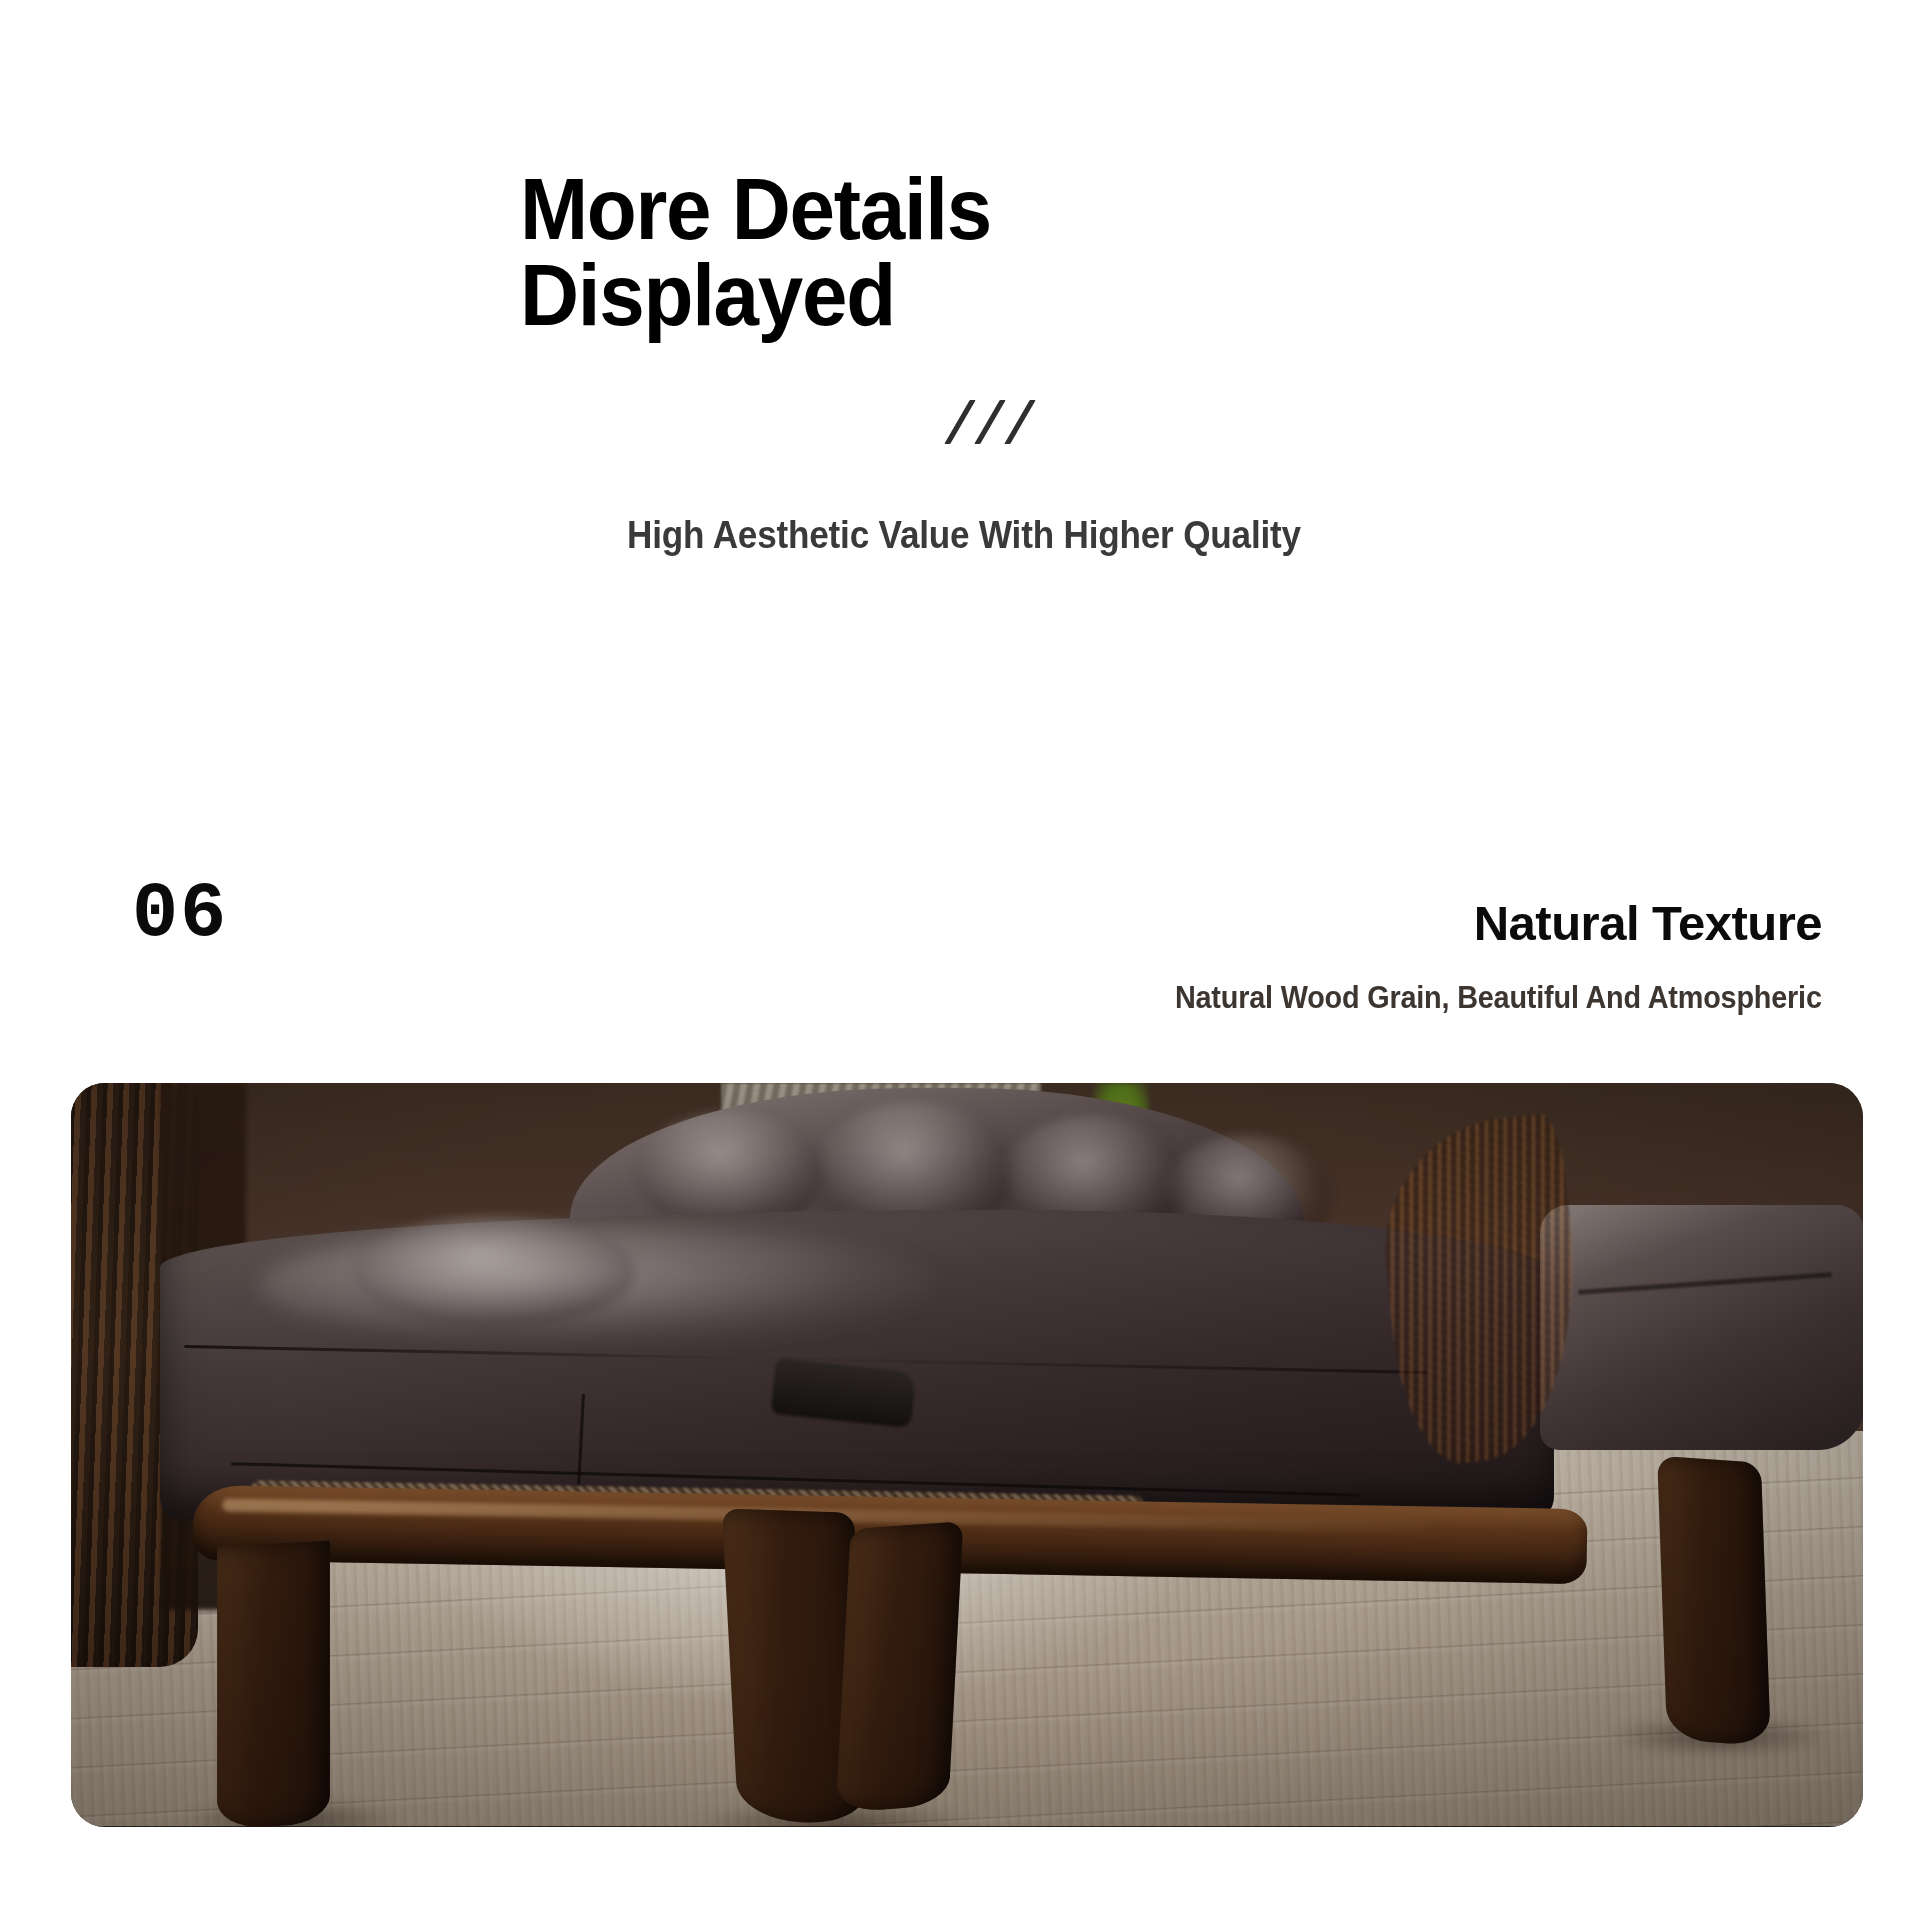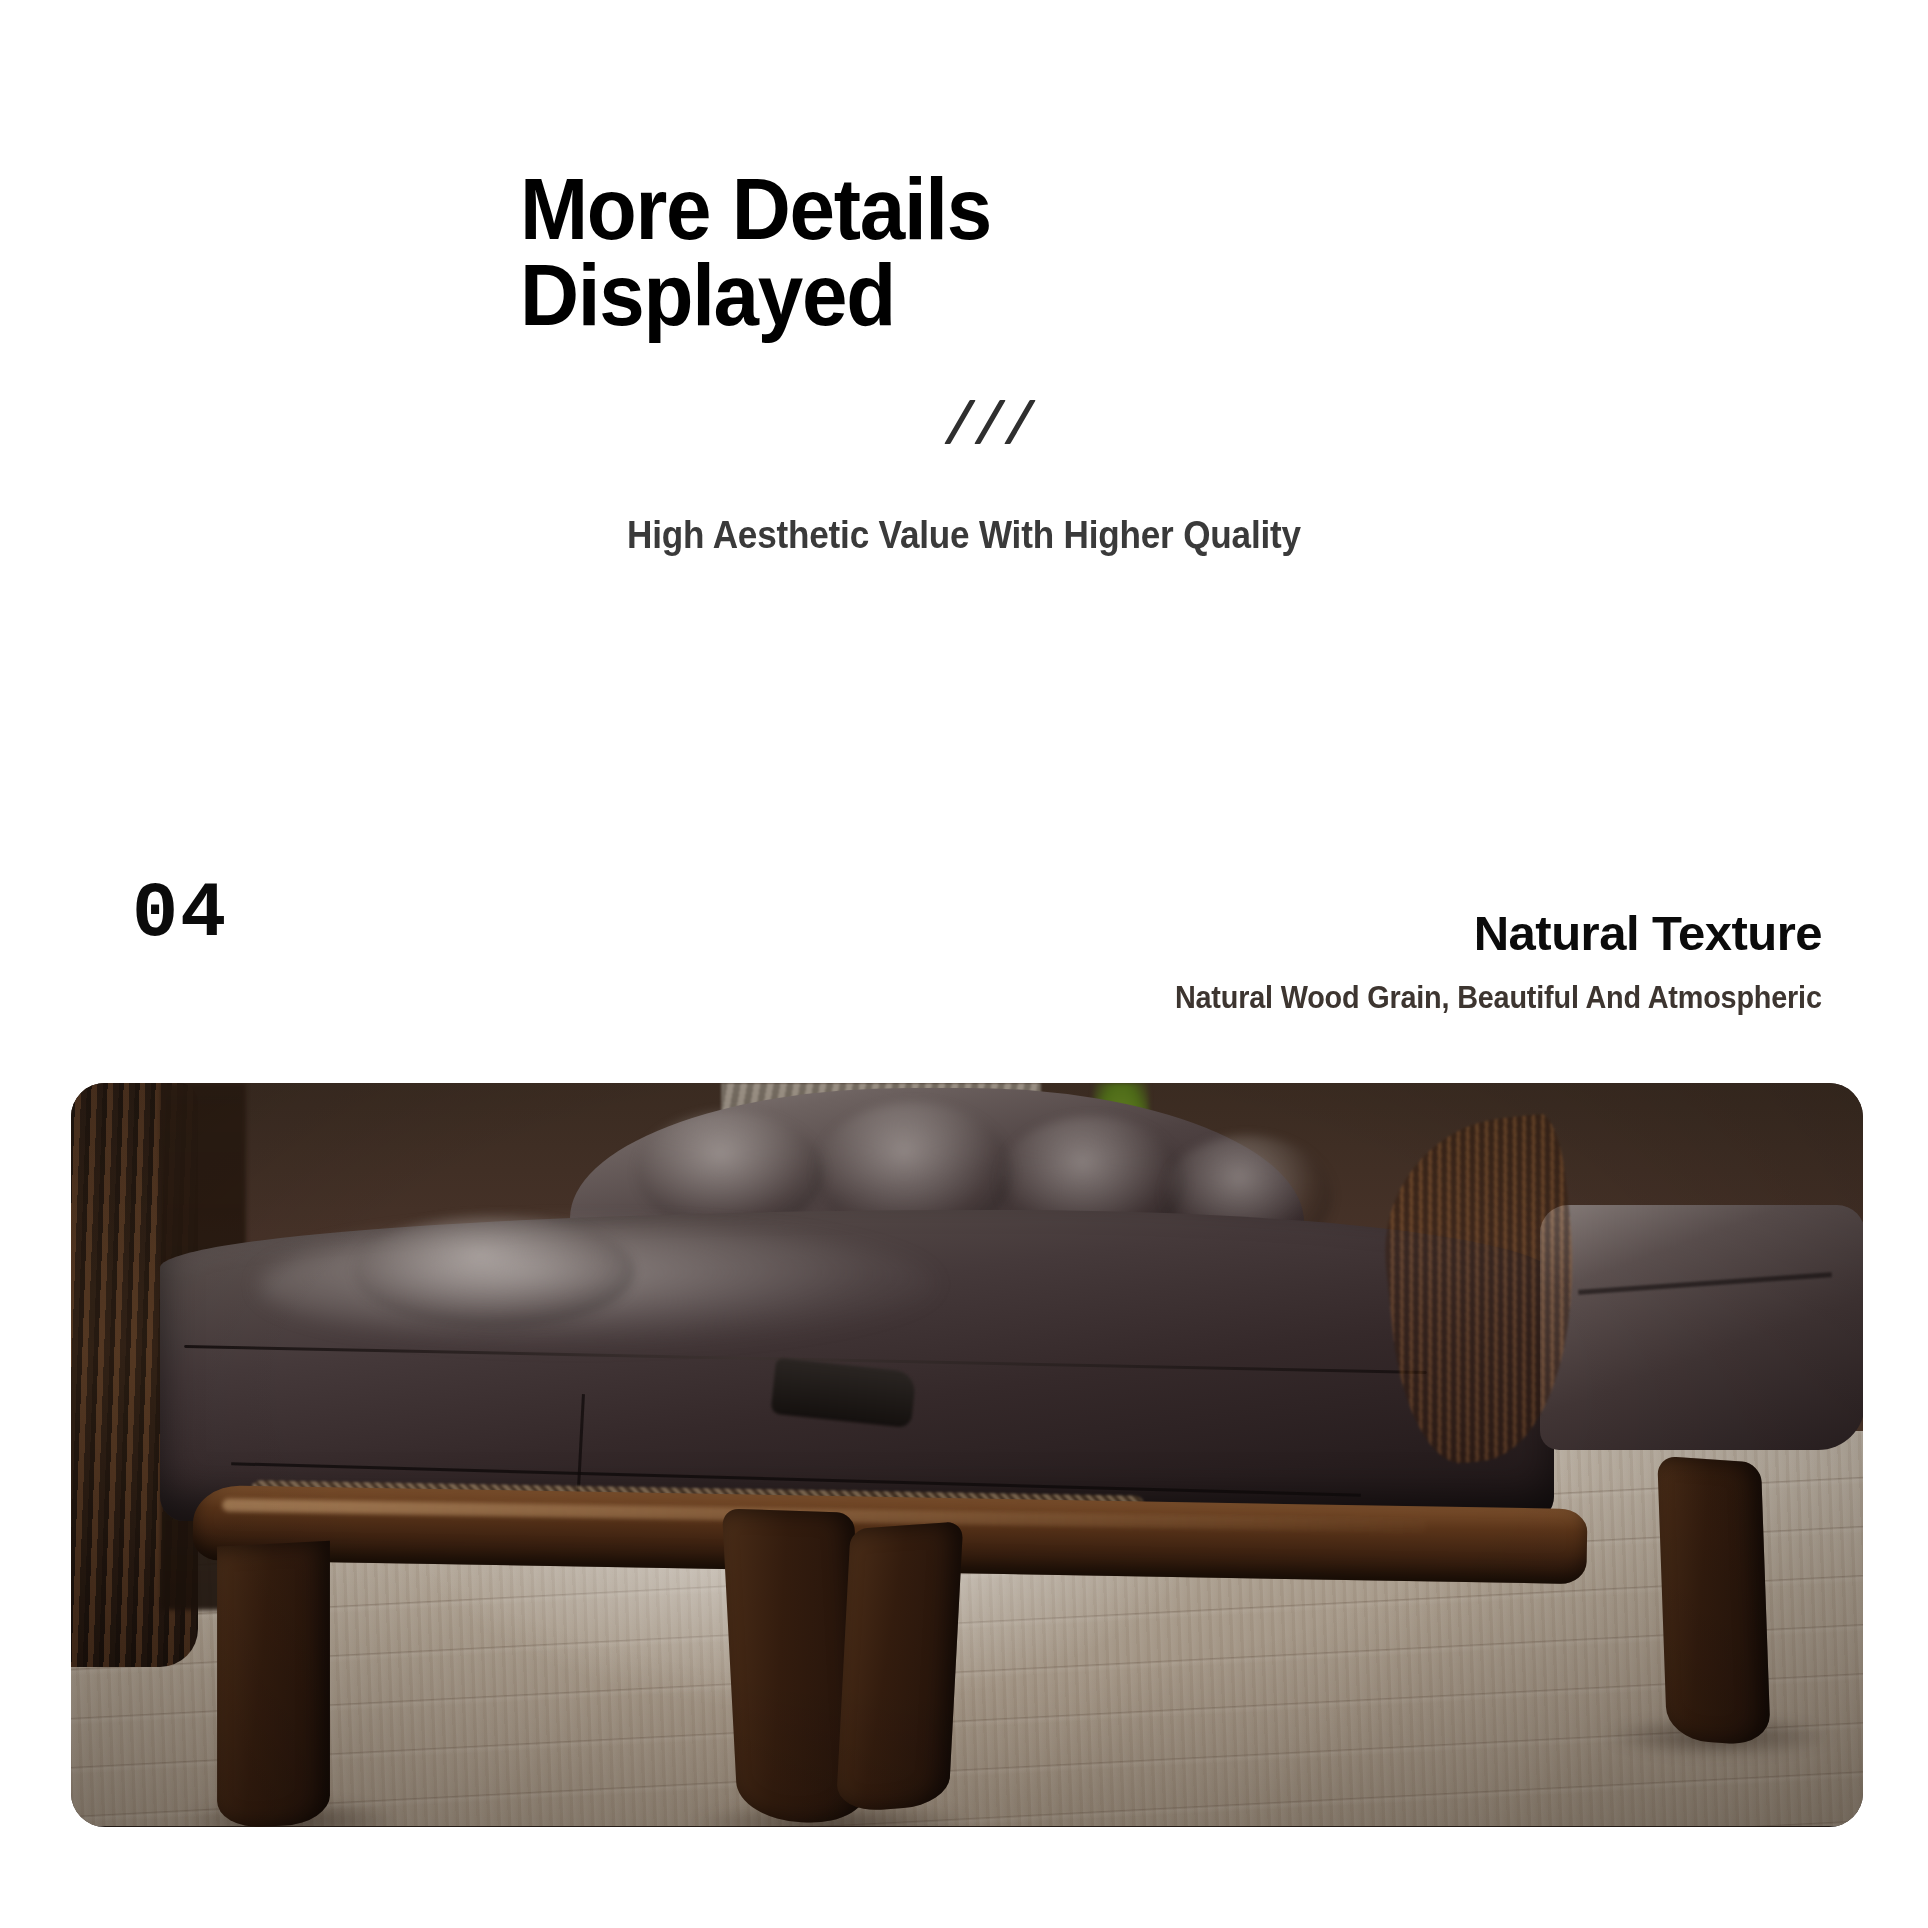--- a/index.html
+++ b/index.html
@@ -83,21 +83,20 @@
   .section-title {
     position: absolute;
     right: 106px;
     top: 895px;
     font-family: "Liberation Sans", sans-serif;
     font-weight: bold;
     font-size: 49px;
     letter-spacing: -0.5px;
     color: #0b0b0b;
     text-align: right;
-    margin-top: 10px;
   }
   .section-caption {
     position: absolute;
     right: 106px;
     top: 979px;
     font-family: "Liberation Sans", sans-serif;
     font-weight: bold;
     font-size: 32px;
     letter-spacing: -0.2px;
     color: #3d3530;
@@ -350,21 +349,21 @@
 Displayed</div>
 
 <div class="slash-mark">
   <span class="s1"></span>
   <span class="s2"></span>
   <span class="s3"></span>
 </div>
 
 <div class="tagline">High Aesthetic Value With Higher Quality</div>
 
-<div class="section-number">04</div>
+<div class="section-number">06</div>
 
 <div class="section-title">Natural Texture</div>
 
 <div class="section-caption">Natural Wood Grain, Beautiful And Atmospheric</div>
 
 <div class="photo-frame">
   <div class="photo-layer backwall"></div>
   <div class="photo-layer stone-panel"></div>
   <div class="photo-layer wood-shelf"></div>
   <div class="photo-layer wood-panel-bg"></div>

